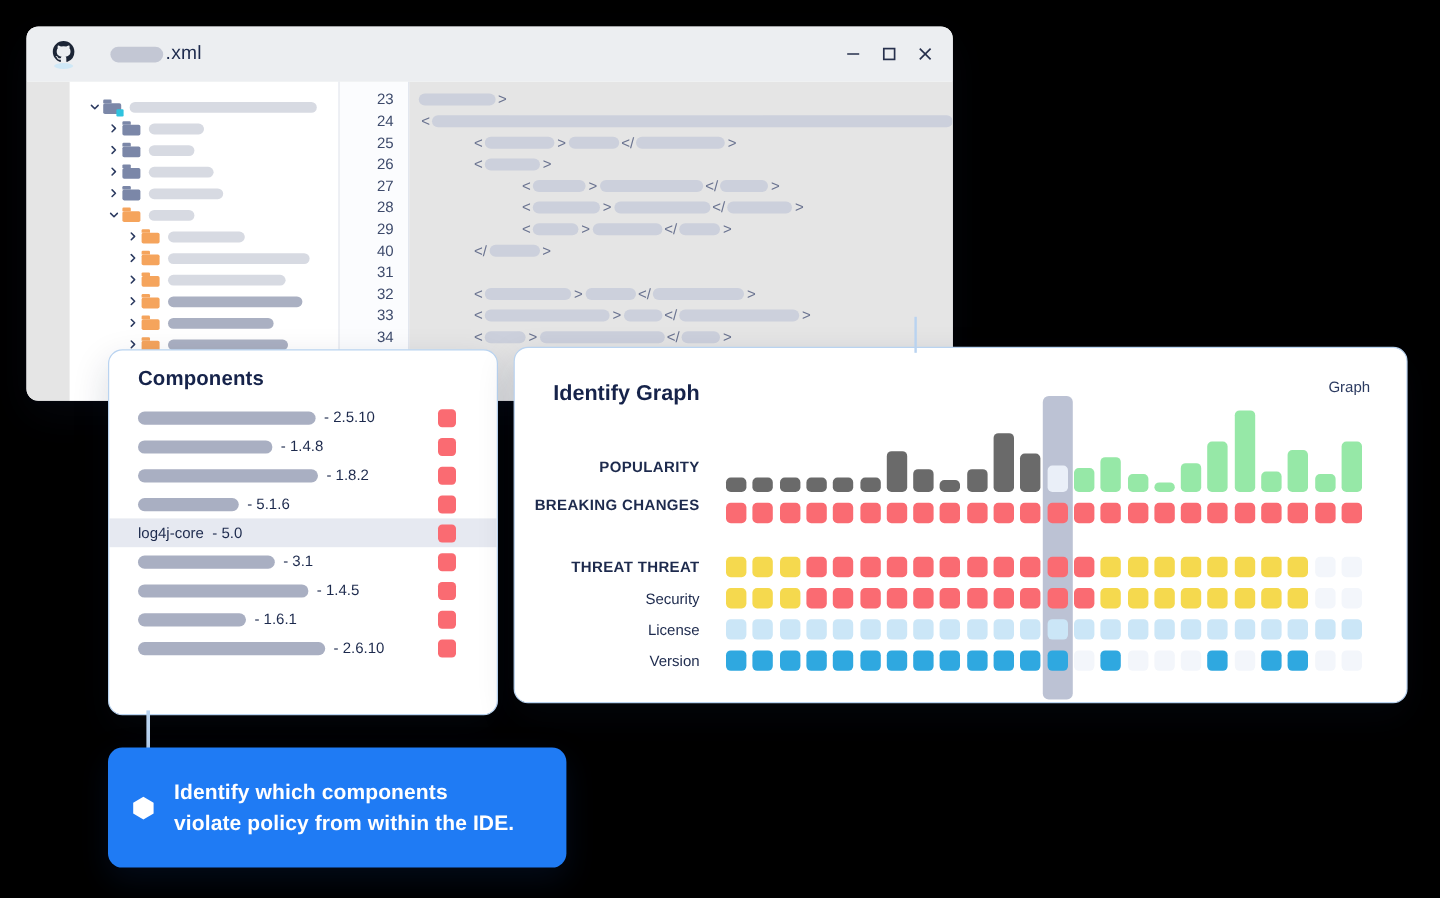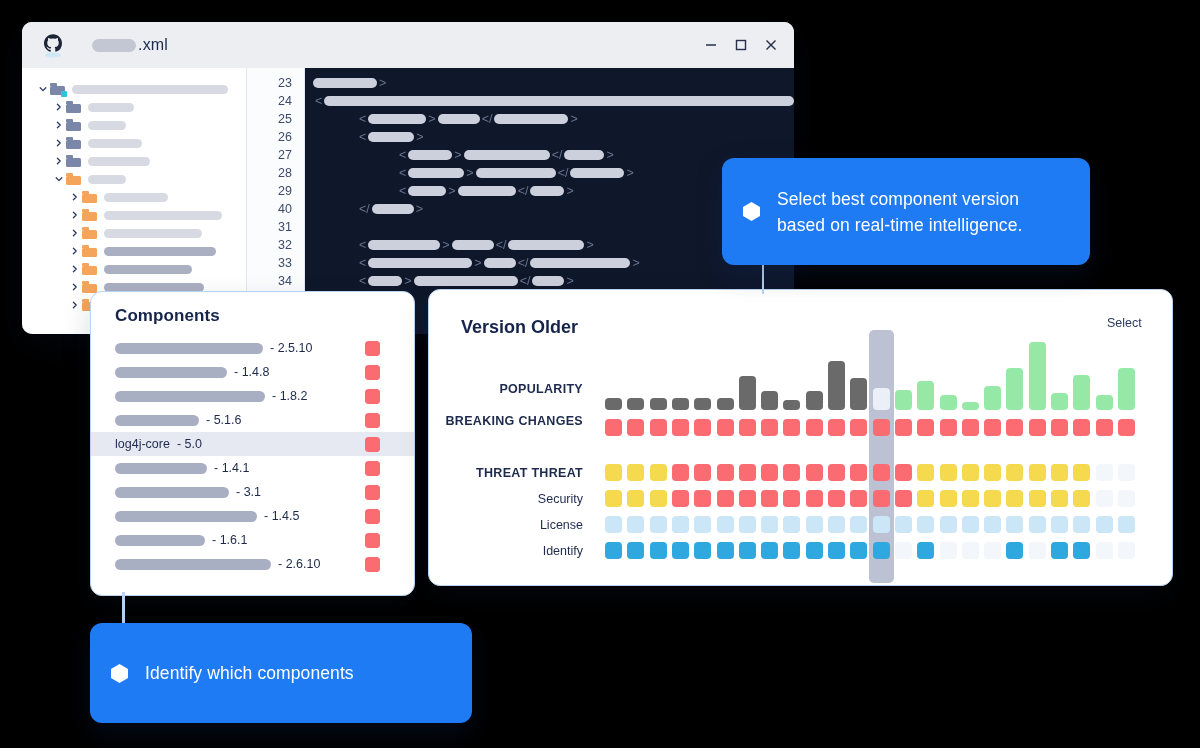--- a/index.html
+++ b/index.html
@@ -34,21 +34,21 @@
   .title-ext {
     font-size: 16px; color: #1d2a4d; margin-left: 2px; letter-spacing: .2px;
   }
   #win-controls {
     position: absolute; right: 16px; top: 0; height: 46px;
     display: flex; align-items: center; gap: 16px;
   }
   .win-btn { width: 14px; height: 14px; position: relative; cursor: default; }
   .win-btn svg { display: block; }
 
-  #ide-body { display: flex; height: 266px; background: #0f172a; }
+  #ide-body { display: flex; height: 266px; background: #e5e5e5; padding-left: 36px; }
   #file-tree {
     width: 225px; flex: 0 0 225px;
     background: #ffffff;
     padding: 12px 0 0 0;
     border-right: 1px solid #e3e7ef;
   }
   .tree-row {
     display: flex; align-items: center; height: 18px;
     margin-bottom: 0px; padding-left: 14px;
   }
@@ -159,21 +159,21 @@
     border-radius: 12px;
     box-shadow: 0 10px 26px rgba(10,40,90,.28);
     display: flex; align-items: center;
     padding: 0 22px 0 20px;
   }
   .callout .hex { width: 19px; height: 21px; flex: 0 0 19px; margin-right: 16px; }
   .callout .ctext {
     color: #ffffff; font-size: 17.5px; line-height: 26px; letter-spacing: .1px;
   }
   #callout-top { left: 722px; top: 158px; width: 368px; height: 107px; }
-  #callout-bottom { left: 90px; top: 623px; width: 382px; height: 100px; }
+  #callout-bottom { left: 90px; top: 623px; width: 382px; height: 100px; font-weight: bold; }
   .connector { position: absolute; background: #b9d3f0; }
 </style>
 </head>
 <body>
 
 <div id="stage">
 
   <div id="ide-window">
 
     <div id="ide-titlebar">
@@ -491,25 +491,20 @@
           <span class="comp-redact" style="width: 84px;"></span>
           <span class="comp-ver">- 5.1.6</span>
           <span class="comp-flag" style="background: rgb(250, 107, 114);"></span>
         </div>
         <div class="comp-row selected">
           <span class="comp-name">log4j-core</span>
           <span class="comp-ver">-  5.0</span>
           <span class="comp-flag" style="background: rgb(250, 107, 114);"></span>
         </div>
         <div class="comp-row">
-          <span class="comp-redact" style="width: 92px;"></span>
-          <span class="comp-ver">- 1.4.1</span>
-          <span class="comp-flag" style="background: rgb(250, 107, 114);"></span>
-        </div>
-        <div class="comp-row">
           <span class="comp-redact" style="width: 114px;"></span>
           <span class="comp-ver">- 3.1</span>
           <span class="comp-flag" style="background: rgb(250, 107, 114);"></span>
         </div>
         <div class="comp-row">
           <span class="comp-redact" style="width: 142px;"></span>
           <span class="comp-ver">- 1.4.5</span>
           <span class="comp-flag" style="background: rgb(250, 107, 114);"></span>
         </div>
         <div class="comp-row">
@@ -519,31 +514,31 @@
         </div>
         <div class="comp-row">
           <span class="comp-redact" style="width: 156px;"></span>
           <span class="comp-ver">- 2.6.10</span>
           <span class="comp-flag" style="background: rgb(250, 107, 114);"></span>
         </div>
       </div>
   </div>
 
   <div id="version-panel">
-    <div id="vg-title">Version Older</div>
-    <div class="vg-col-label" id="lbl-older">Select</div>
+    <div id="vg-title">Identify Graph</div>
+    <div class="vg-col-label" id="lbl-older">Graph</div>
 
     <div id="vg-grid">
         <div id="highlight-band" style="left: 263.6px; top: -4px; background: rgb(184, 191, 210);"></div>
         <div class="vg-rowlabel caps" style="top: 48px; right: calc(100% + 22px);">POPULARITY</div>
         <div class="vg-rowlabel caps" style="top: 80px; right: calc(100% + 22px);">BREAKING CHANGES</div>
         <div class="vg-rowlabel caps" style="top: 132px; right: calc(100% + 22px);">THREAT THREAT</div>
         <div class="vg-rowlabel" style="top: 158px; right: calc(100% + 22px);">Security</div>
         <div class="vg-rowlabel" style="top: 184px; right: calc(100% + 22px);">License</div>
-        <div class="vg-rowlabel" style="top: 210px; right: calc(100% + 22px);">Identify</div>
+        <div class="vg-rowlabel" style="top: 210px; right: calc(100% + 22px);">Version</div>
         <div class="bar" style="left: 0px; width: 17px; height: 12px; top: 64px; background: rgb(106, 106, 106);"></div>
         <div class="bar" style="left: 22.3px; width: 17px; height: 12px; top: 64px; background: rgb(106, 106, 106);"></div>
         <div class="bar" style="left: 44.6px; width: 17px; height: 12px; top: 64px; background: rgb(106, 106, 106);"></div>
         <div class="bar" style="left: 66.9px; width: 17px; height: 12px; top: 64px; background: rgb(106, 106, 106);"></div>
         <div class="bar" style="left: 89.2px; width: 17px; height: 12px; top: 64px; background: rgb(106, 106, 106);"></div>
         <div class="bar" style="left: 111.5px; width: 17px; height: 12px; top: 64px; background: rgb(106, 106, 106);"></div>
         <div class="bar" style="left: 133.8px; width: 17px; height: 34px; top: 42px; background: rgb(106, 106, 106);"></div>
         <div class="bar" style="left: 156.1px; width: 17px; height: 19px; top: 57px; background: rgb(106, 106, 106);"></div>
         <div class="bar" style="left: 178.4px; width: 17px; height: 10px; top: 66px; background: rgb(106, 106, 106);"></div>
         <div class="bar" style="left: 200.7px; width: 17px; height: 19px; top: 57px; background: rgb(106, 106, 106);"></div>
@@ -680,36 +675,26 @@
         <div class="cell" style="left: 446px; top: 208px; background: rgb(47, 168, 224);"></div>
         <div class="cell" style="left: 468.3px; top: 208px; background: rgb(47, 168, 224);"></div>
         <div class="cell" style="left: 490.6px; top: 208px; background: rgb(243, 246, 251);"></div>
         <div class="cell" style="left: 512.9px; top: 208px; background: rgb(243, 246, 251);"></div>
       </div>
   </div>
 
   <div class="connector" style="left:762px; top:264px; width:2px; height:30px;"></div>
   <div class="connector" style="left:122px; top:592px; width:3px; height:34px;"></div>
 
-  <div class="callout" id="callout-top">
-    <span class="hex">
-      <svg viewBox="0 0 19 21" width="19" height="21">
-          <polygon points="9.5,1 18,6 18,15 9.5,20 1,15 1,6" fill="#ffffff"></polygon>
-        </svg>
-    </span>
-    <span class="ctext">
-      <span>Select best component version</span><br>
-      <span>based on real-time intelligence.</span>
-    </span>
-  </div>
 
   <div class="callout" id="callout-bottom">
     <span class="hex">
       <svg viewBox="0 0 19 21" width="19" height="21">
           <polygon points="9.5,1 18,6 18,15 9.5,20 1,15 1,6" fill="#ffffff"></polygon>
         </svg>
     </span>
     <span class="ctext">
       <span>Identify which components</span><br>
+      <span>violate policy from within the IDE.</span>
     </span>
   </div>
 
 </div>
 
 </body></html>

